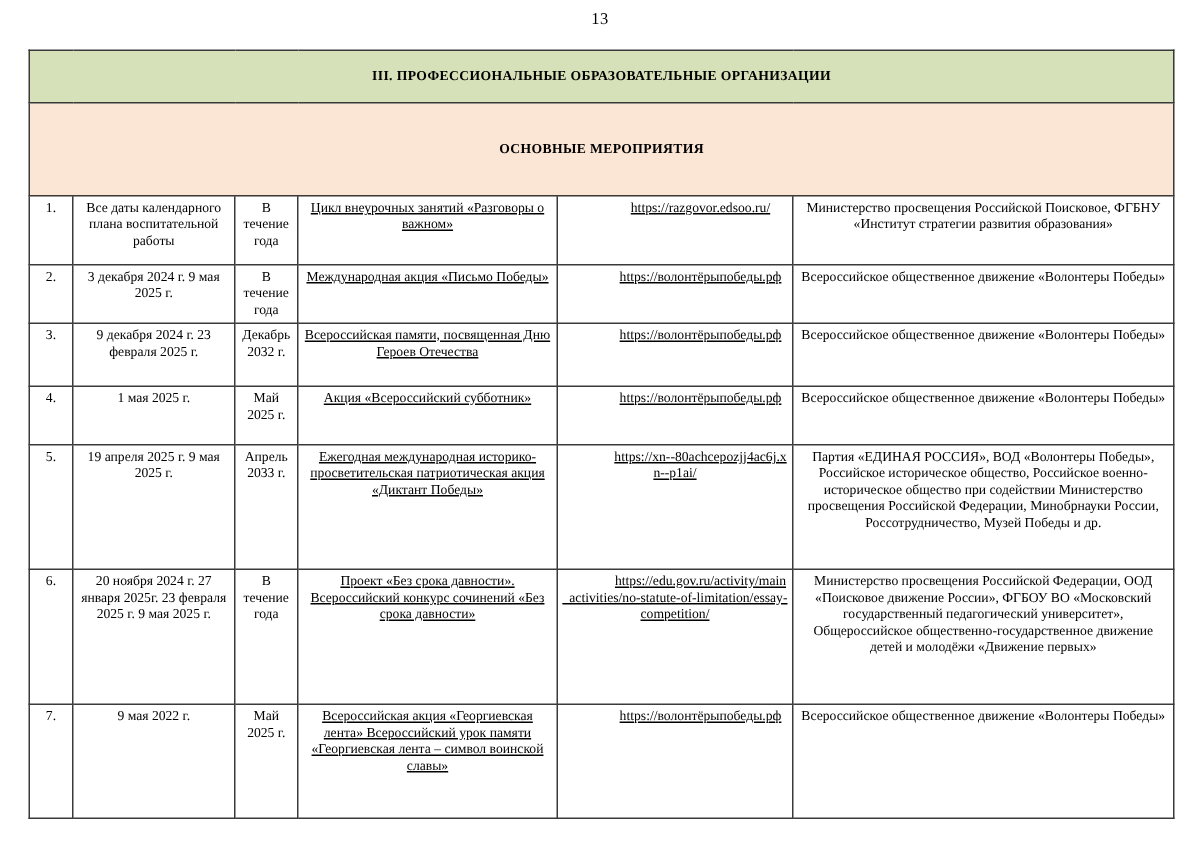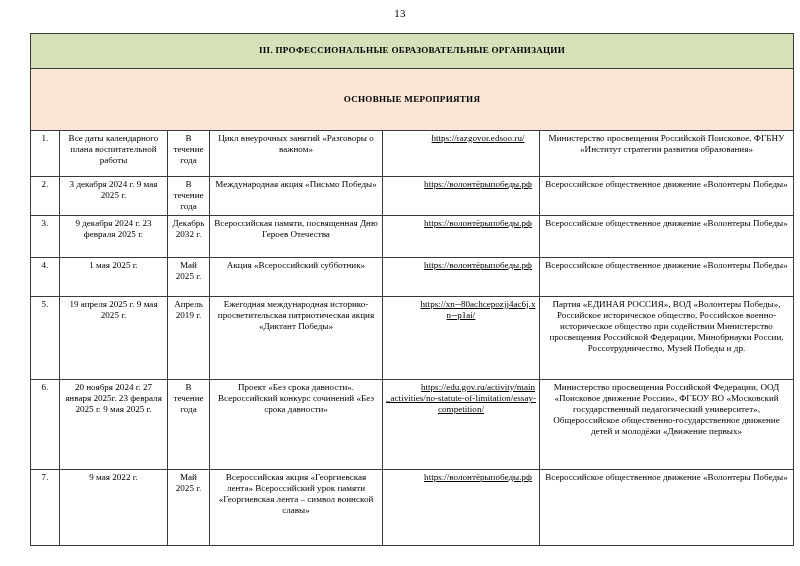--- a/index.html
+++ b/index.html
@@ -26,21 +26,21 @@
     top: 6px;
     left: 0;
     width: 800px;
     text-align: center;
     font-size: 11px;
     line-height: 14px;
     letter-spacing: 0.3px;
   }
   .table-wrap {
     position: absolute;
-    left: 30px;
+    left: 19px;
     top: 33px;
     width: 763px;
   }
   table.doc-table {
     border-collapse: collapse;
     width: 763px;
     table-layout: fixed;
   }
   table.doc-table td {
     border: 1px solid #3a3a3a;
@@ -79,20 +79,21 @@
     width: 108px;
     padding-top: 3px;
   }
   td.c-period {
     width: 42px;
     padding-top: 3px;
   }
   td.c-event {
     width: 173px;
     padding-top: 3px;
+    text-decoration: underline;
   }
   td.c-link {
     width: 157px;
     padding-top: 3px;
   }
   td.c-org {
     width: 254px;
     padding-top: 3px;
   }
   .link {
@@ -168,21 +169,21 @@
           <td class="c-dates">1 мая 2025 г.</td>
           <td class="c-period">Май 2025 г.</td>
           <td class="c-event">Акция «Всероссийский субботник»</td>
           <td class="c-link"><span class="link">https://волонтёрыпобеды.рф</span></td>
           <td class="c-org">Всероссийское общественное движение «Волонтеры Победы»</td>
         </tr>
 
         <tr class="row-tall-5">
           <td class="c-num">5.</td>
           <td class="c-dates">19 апреля 2025 г. 9 мая 2025 г.</td>
-          <td class="c-period">Апрель 2019 г.</td>
+          <td class="c-period">Апрель 2033 г.</td>
           <td class="c-event">Ежегодная международная историко-просветительская патриотическая акция «Диктант Победы»</td>
           <td class="c-link"><span class="link">https://xn--80achcepozjj4ac6j.xn--p1ai/</span></td>
           <td class="c-org">Партия «ЕДИНАЯ РОССИЯ», ВОД «Волонтеры Победы», Российское историческое общество, Российское военно-историческое общество при содействии Министерство просвещения Российской Федерации, Минобрнауки России, Россотрудничество, Музей Победы и др.</td>
         </tr>
 
         <tr class="row-tall-6">
           <td class="c-num">6.</td>
           <td class="c-dates">20 ноября 2024 г. 27 января 2025г. 23 февраля 2025 г. 9 мая 2025 г.</td>
           <td class="c-period">В течение года</td>
           <td class="c-event">Проект «Без срока давности». Всероссийский конкурс сочинений «Без срока давности»</td>

